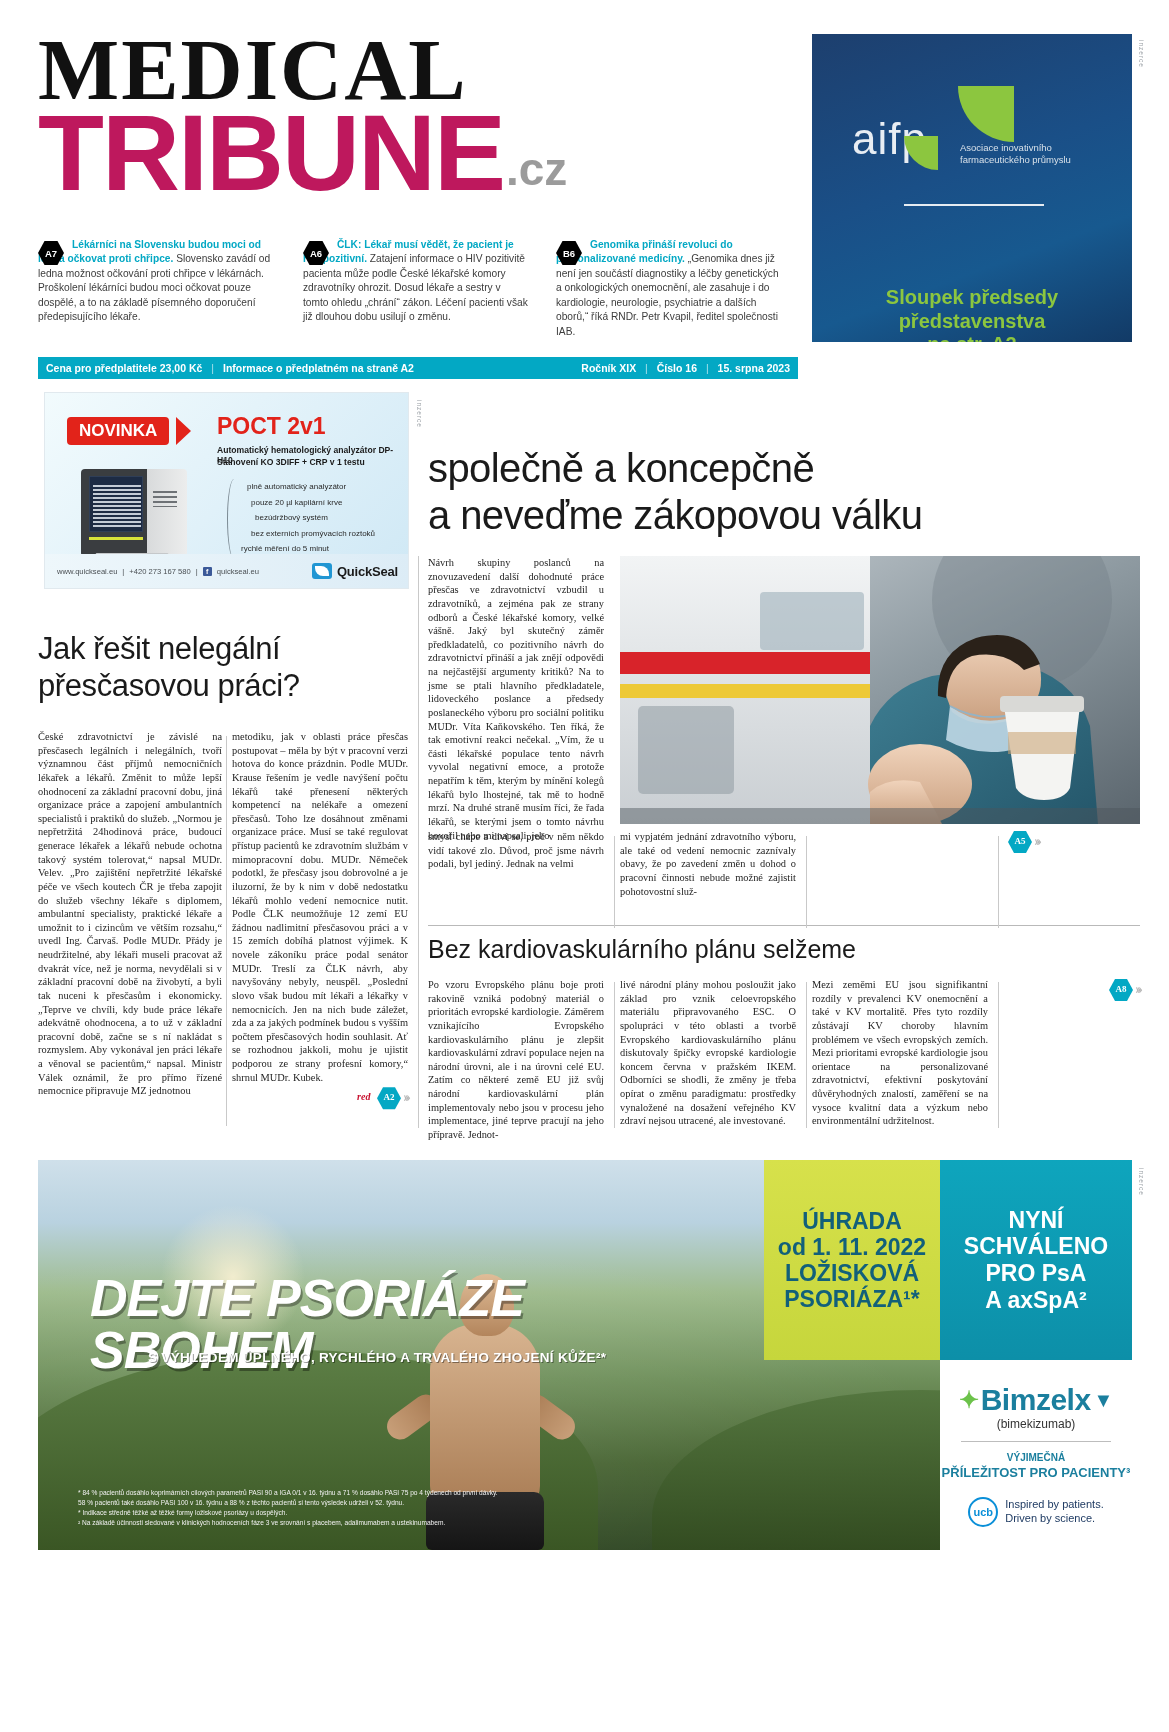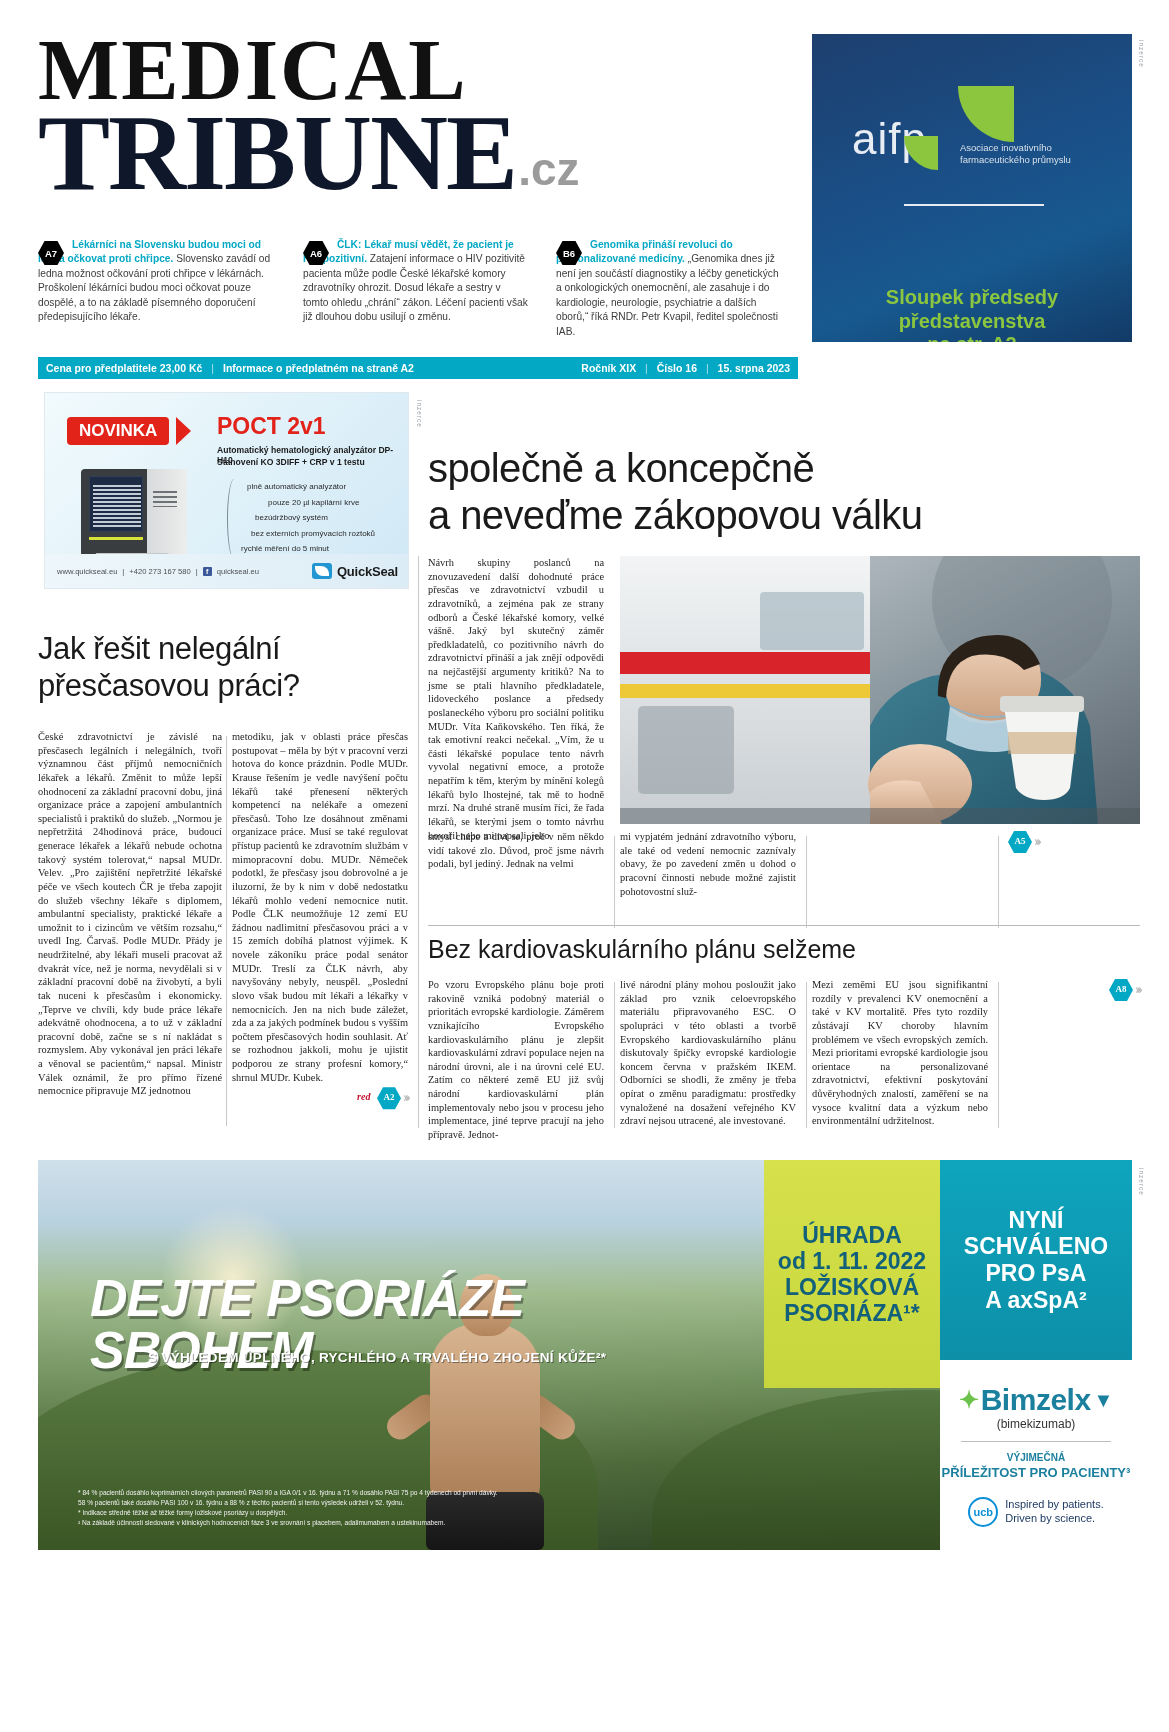--- a/index.html
+++ b/index.html
@@ -13,23 +13,23 @@
 
   
   .masthead { position:absolute; left:38px; top:34px; width:760px; }
   .mh-medical {
     font-family:"Liberation Serif", serif;
     font-weight:700; font-size:86px; line-height:0.86;
     letter-spacing:2px; color:#111111;
   }
   .mh-row2 { display:flex; align-items:flex-end; margin-top:2px; }
   .mh-tribune {
-    font-family:Liberation Serif, serif;
+    font-family:Liberation Sans, sans-serif;
     font-weight:700; font-size:108px; line-height:0.80;
-    letter-spacing:-2px; color:#0f172a;
+    letter-spacing:-2px; color:#be185d;
   }
   .mh-cz {
     font-family:"Liberation Sans", sans-serif;
     font-weight:700; font-size:46px; line-height:1;
     color:#9b9b9b; margin-left:2px; margin-bottom:4px;
   }
 
   
   .teasers { position:absolute; left:38px; top:238px; width:760px; display:flex; gap:0; }
   .teaser { width:253px; padding-right:16px; position:relative; }
@@ -119,21 +119,21 @@
     position:absolute; left:131px; top:24px; width:0; height:0;
     border-top:14px solid transparent; border-bottom:14px solid transparent;
     border-left:15px solid #e2231a;
   }
   .qs-title { position:absolute; left:172px; top:20px; font-size:23px; font-weight:700; color:#e2231a; }
   .qs-sub1 { position:absolute; left:172px; top:52px; font-size:8.6px; font-weight:700; color:#1b1b1b; }
   .qs-sub2 { position:absolute; left:172px; top:64px; font-size:8.6px; font-weight:700; color:#1b1b1b; }
   .qs-bullets { position:absolute; left:196px; top:86px; font-size:8px; color:#2a2a2a; line-height:1.95; }
   .qs-bullets li { list-style:none; }
   .qs-bullets li:nth-child(1){ margin-left:6px; }
-  .qs-bullets li:nth-child(2){ margin-left:27px; }
+  .qs-bullets li:nth-child(2){ margin-left:10px; }
   .qs-bullets li:nth-child(3){ margin-left:14px; }
   .qs-bullets li:nth-child(4){ margin-left:10px; }
   .qs-bullets li:nth-child(5){ }
   .qs-brace {
     position:absolute; left:182px; top:86px; width:14px; height:80px;
     border-left:1.4px solid #7c8a93; border-radius:50%/50%;
   }
   .qs-device {
     position:absolute; left:36px; top:76px; width:110px; height:102px;
   }
@@ -257,21 +257,21 @@
     font-size:13.5px; font-weight:700; letter-spacing:.3px; color:#ffffff;
     text-shadow: 1px 1px 0 rgba(0,0,0,.4);
   }
   .bz-foot {
     position:absolute; left:40px; bottom:22px; width:690px;
     font-size:6.6px; line-height:1.5; color:#f2f2f2;
   }
   .bz-foot .ln { display:block; }
 
   .bz-badge-green {
-    position:absolute; left:726px; top:0; width:176px; height:228px;
+    position:absolute; left:726px; top:0; width:176px; height:200px;
     background:linear-gradient(180deg,#d7e14b,#c6d63c);
     display:flex; flex-direction:column; align-items:center; justify-content:center;
     color:#12607a; font-size:23px; font-weight:700; line-height:1.14; text-align:center;
   }
   .bz-badge-teal {
     position:absolute; left:902px; top:0; width:192px; height:200px;
     background:linear-gradient(180deg,#0ea5bd,#0d8fa8);
     display:flex; flex-direction:column; align-items:center; justify-content:center;
     color:#ffffff; font-size:23px; font-weight:700; line-height:1.16; text-align:center;
   }

